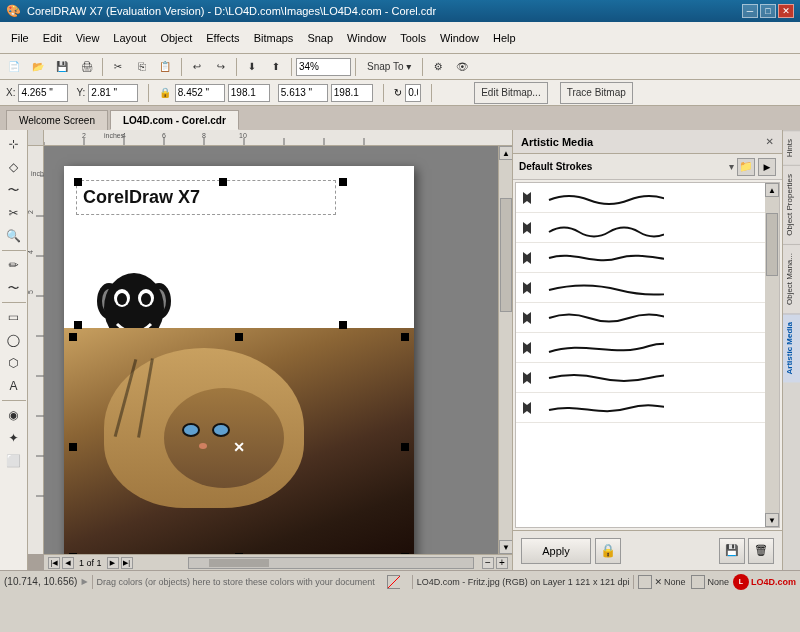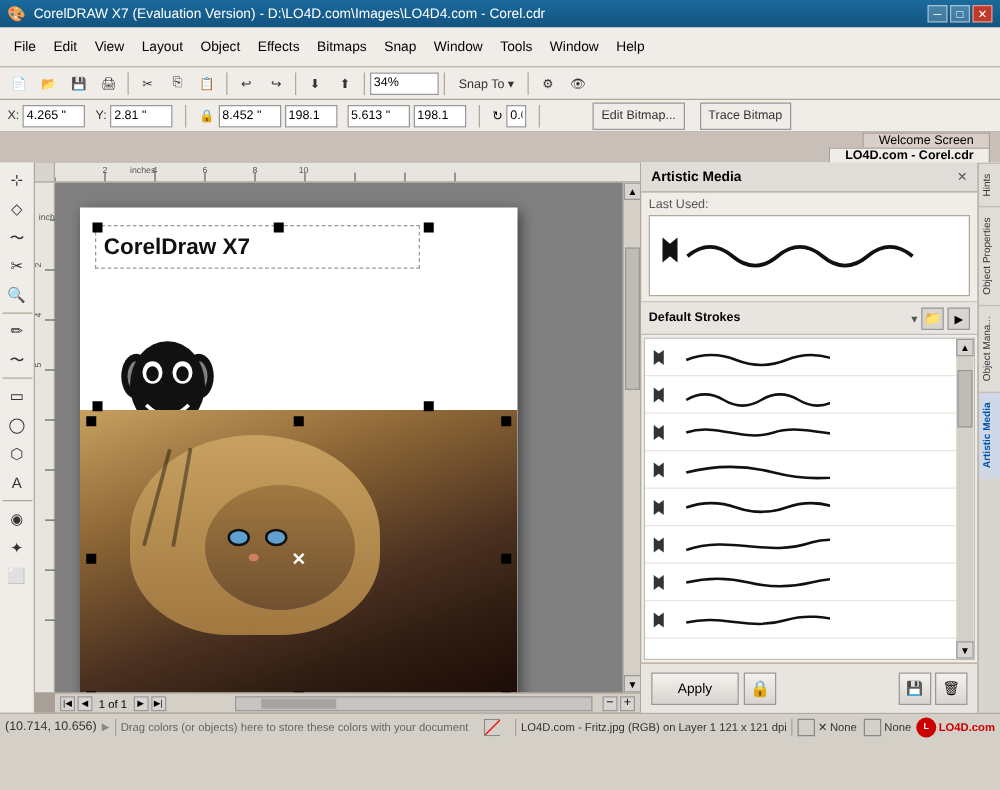--- a/index.html
+++ b/index.html
@@ -22,21 +22,21 @@
     .tb-sep { width: 1px; height: 18px; background: #b0a898; margin: 0 2px; }
     .tb-input { height: 18px; border: 1px solid #999; background: white; font-size: 10px; padding: 0 2px; }
 
     
     #coords-bar { height: 26px; background: #f0ede8; display: flex; align-items: center; padding: 2px 6px; border-bottom: 1px solid #b0a898; gap: 8px; font-size: 10px; }
     .coord-group { display: flex; align-items: center; gap: 3px; }
     .coord-label { font-size: 10px; color: #333; }
     .coord-input { width: 50px; height: 18px; border: 1px solid #999; background: white; font-size: 10px; padding: 0 2px; }
 
     
-    #tab-bar { height: 24px; background: #c8c0b8; display: flex; align-items: flex-end; padding: 0 6px; flex-direction: column; }
+    #tab-bar { height: 24px; background: #c8c0b8; display: flex; align-items: flex-end; padding: 0 6px; }
     .tab { height: 20px; padding: 0 12px; background: #d8d0c8; border: 1px solid #a8a098; border-bottom: none; cursor: pointer; font-size: 10px; display: flex; align-items: center; margin-right: 2px; }
     .tab.active { background: #f0ede8; border-bottom: 1px solid #f0ede8; color: #000; font-weight: bold; }
 
     
     #main-area { display: flex; height: calc(632px - 22px - 20px - 26px - 26px - 24px - 22px); }
 
     
     #left-toolbar { width: 28px; background: #f0ede8; border-right: 1px solid #b0a898; display: flex; flex-direction: column; align-items: center; padding: 3px 0; gap: 1px; overflow: hidden; }
     .lt-btn { width: 24px; height: 22px; border: 1px solid transparent; background: transparent; cursor: pointer; display: flex; align-items: center; justify-content: center; font-size: 12px; color: #333; }
     #ruler-h { flex: 1; background: #e8e5e0; position: relative; overflow: hidden; }
@@ -306,32 +306,20 @@
     </div>
   </div>
 
   <div id="right-panel" style="width:270px; background:#f0ede8; border-left:1px solid #b0a898; display:flex; flex-direction:column; flex-shrink:0;">
 
     <div style="height:24px; background:#e0dcd8; border-bottom:1px solid #b0a898; display:flex; align-items:center; justify-content:space-between; padding:0 8px;">
       <span style="font-size:11px; font-weight:bold;">Artistic Media</span>
       <span style="font-size:10px; cursor:pointer; color:#555;">✕</span>
     </div>
 
-    <div style="padding:4px 6px 4px; border-bottom:1px solid #c0bcb8;">
-      <div style="font-size:10px; color:#555; margin-bottom:3px;">Last Used:</div>
-      <div style="height:65px; background:white; border:1px solid #b0a898; display:flex; align-items:center; padding:4px 8px;">
-        <svg width="220" height="50">
-
-          <polygon points="2,10 14,20 2,30" fill="#111"></polygon>
-          <polygon points="14,10 2,20 14,30" fill="#111"></polygon>
-
-          <path d="M 22 25 Q 40 10 58 25 Q 76 40 94 25 Q 112 10 130 25 Q 148 40 166 25 Q 184 10 202 25" stroke="#111" stroke-width="3" fill="none"></path>
-        </svg>
-      </div>
-    </div>
 
     <div style="height:26px; background:#e8e5e0; border-bottom:1px solid #c0bcb8; display:flex; align-items:center; justify-content:space-between; padding:0 6px;">
       <span style="font-size:10px; font-weight:bold;">Default Strokes</span>
       <div style="display:flex; gap:3px; align-items:center;">
         <span style="font-size:10px; color:#555; cursor:pointer;">▾</span>
         <div style="width:18px; height:18px; border:1px solid #999; background:#d8d5d0; cursor:pointer; display:flex; align-items:center; justify-content:center; font-size:11px;">📁</div>
         <div style="width:18px; height:18px; border:1px solid #999; background:#d8d5d0; cursor:pointer; display:flex; align-items:center; justify-content:center; font-size:9px;">▶</div>
       </div>
     </div>
 

